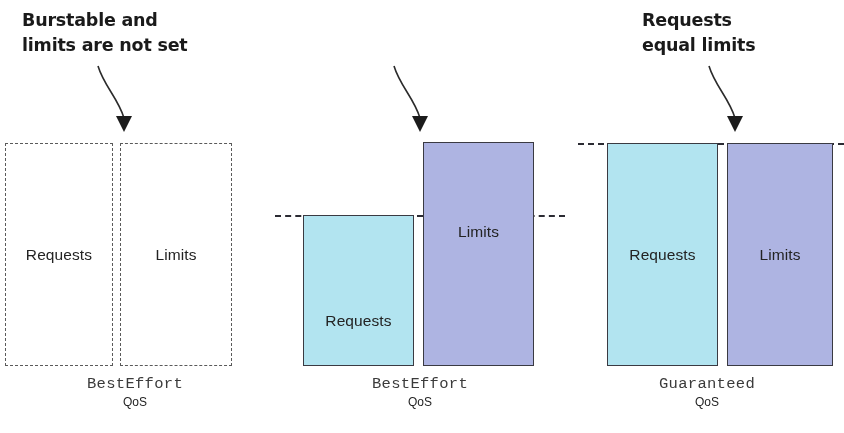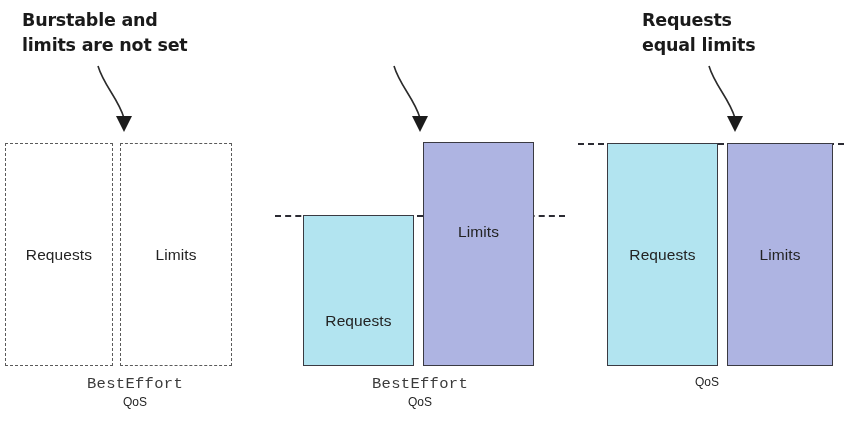--- a/index.html
+++ b/index.html
@@ -175,16 +175,17 @@
       <div class="plot">
         <div class="ref-line" style="left: 8px; top: 143px; width: 266px; border-top-color: rgb(43, 43, 51);"></div>
         <div class="bar" style="left: 37px; top: 143px; width: 111px; height: 223px; background: rgb(178, 228, 240); border-color: rgb(58, 58, 66);">
           <span class="bar-label pos-mid" style="transform: translateY(0px);">Requests</span>
         </div>
         <div class="bar" style="left: 157px; top: 143px; width: 106px; height: 223px; background: rgb(174, 180, 226); border-color: rgb(58, 58, 66);">
           <span class="bar-label pos-mid" style="transform: translateY(0px);">Limits</span>
         </div>
       </div>
       <div class="caption">
+        <span class="mono">Guaranteed</span>
         <span class="qos">QoS</span>
       </div>
     </div>
   </div>
 
 </body></html>

